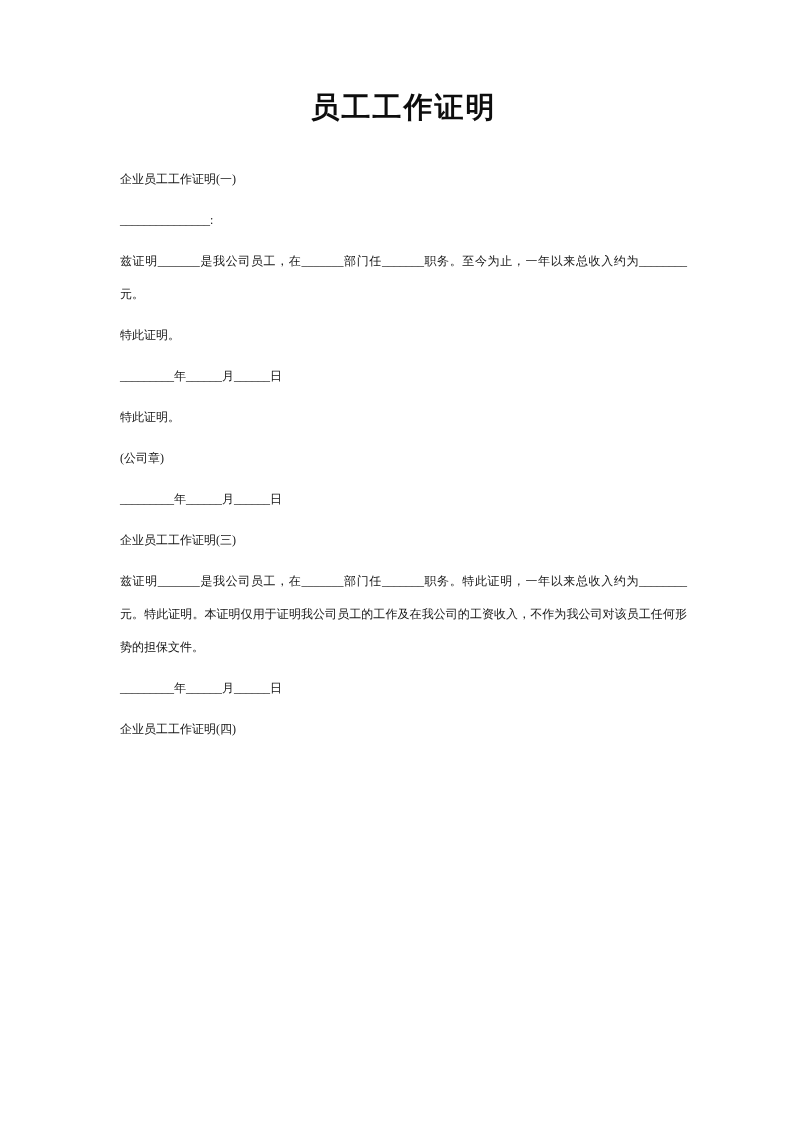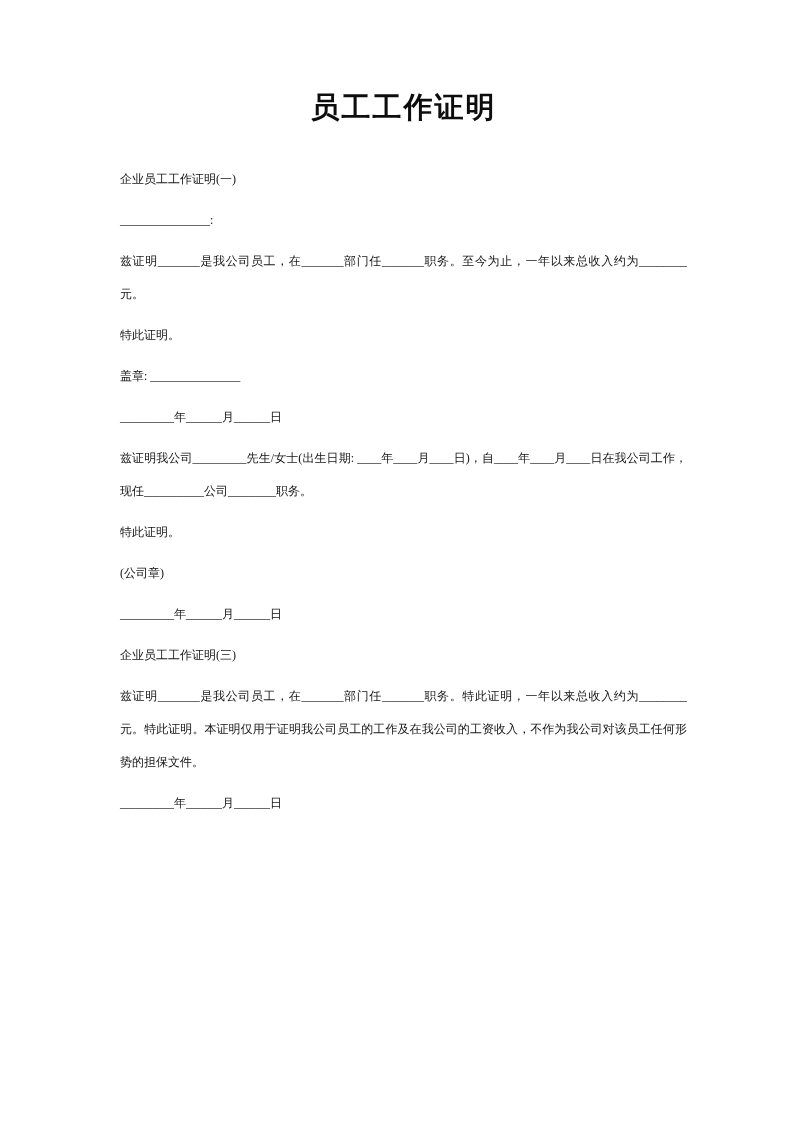--- a/index.html
+++ b/index.html
@@ -44,26 +44,25 @@
 <body>
 
 <div class="page">
 
   <h1 class="doc-title">员工工作证明</h1>
 
   <p class="doc-para">企业员工工作证明(一)</p>
   <p class="doc-para">_______________:</p>
   <p class="doc-para">兹证明_______是我公司员工，在_______部门任_______职务。至今为止，一年以来总收入约为________元。</p>
   <p class="doc-para">特此证明。</p>
-  <p class="doc-para">盖章: _______________</p>
   <p class="doc-para">_________年______月______日</p>
 
-  <p class="doc-para">兹证明我公司_________先生/女士(出生日期: ____年____月____日)，自____年____月____日在我公司工作，现任__________公司________职务。</p>
   <p class="doc-para">特此证明。</p>
   <p class="doc-para">(公司章)</p>
   <p class="doc-para">_________年______月______日</p>
 
   <p class="doc-para">企业员工工作证明(三)</p>
   <p class="doc-para">兹证明_______是我公司员工，在_______部门任_______职务。特此证明，一年以来总收入约为________元。特此证明。本证明仅用于证明我公司员工的工作及在我公司的工资收入，不作为我公司对该员工任何形势的担保文件。</p>
   <p class="doc-para">_________年______月______日</p>
 
+  <p class="doc-para">企业员工工作证明(四)</p>
 
 </div>
 
 </body></html>

